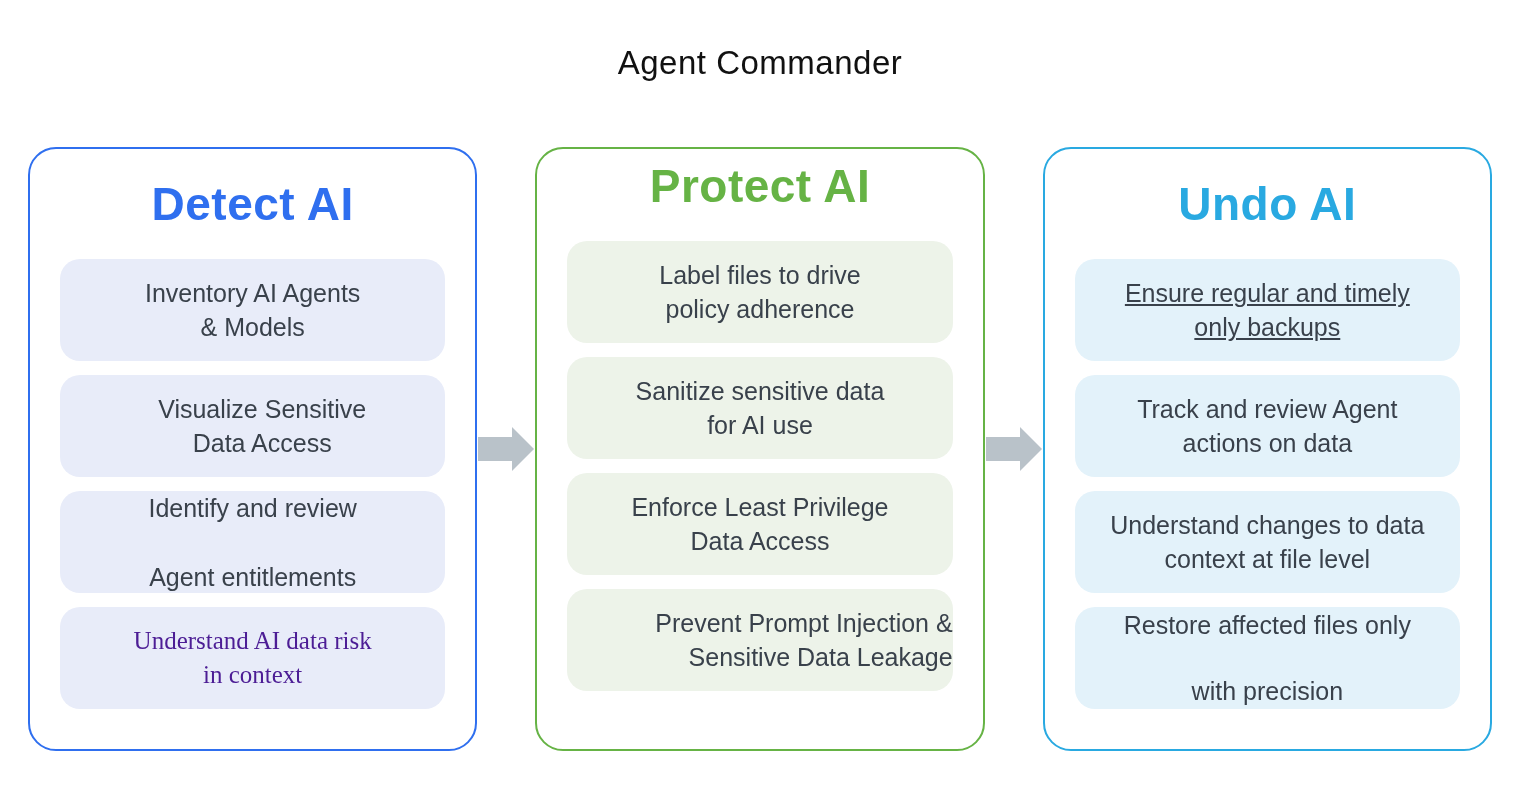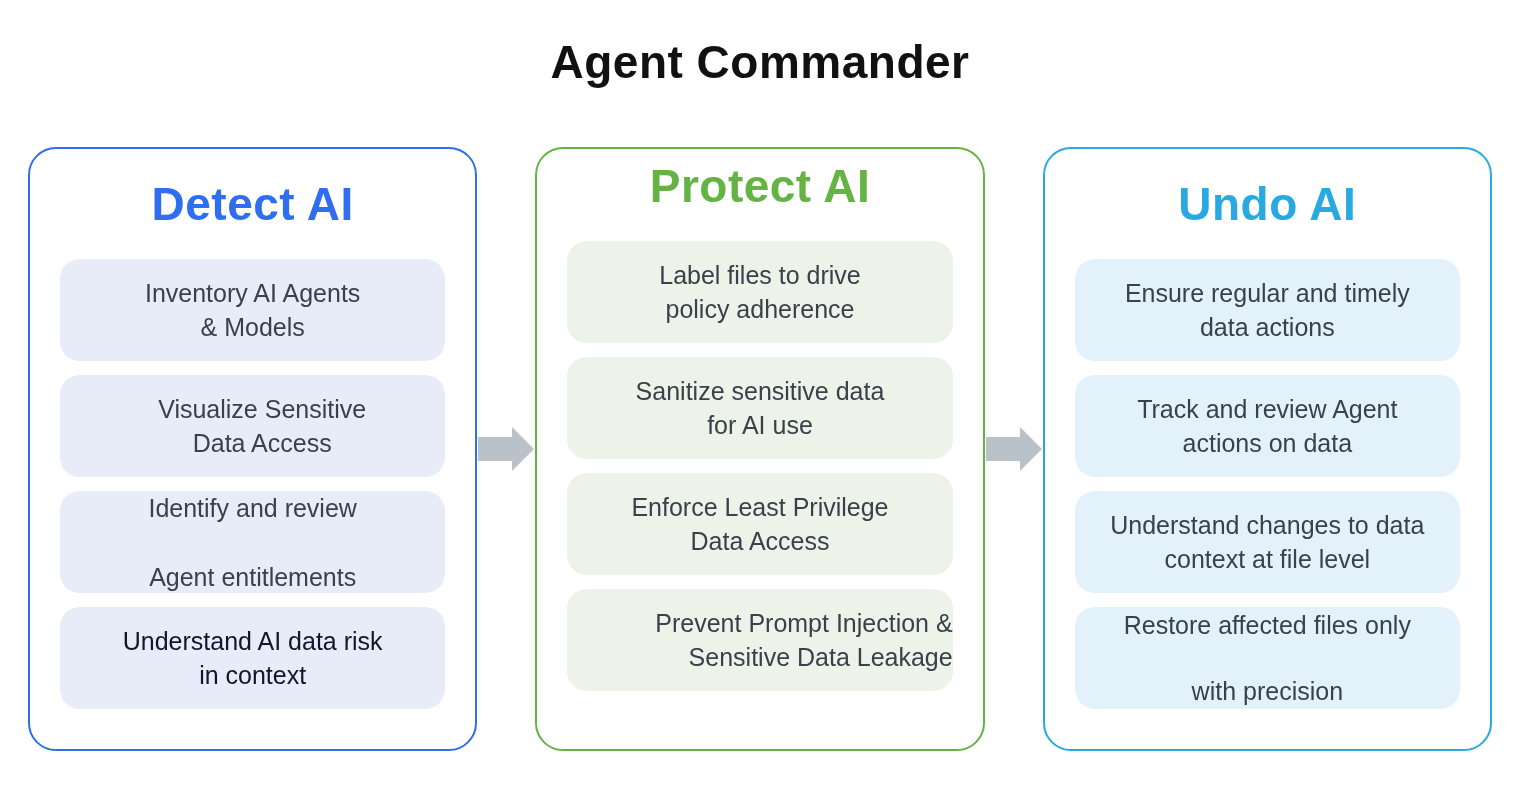--- a/index.html
+++ b/index.html
@@ -6,22 +6,22 @@
   html, body {
     width: 1520px;
     height: 804px;
     background: #ffffff;
     font-family: "Liberation Sans", sans-serif;
     overflow: hidden;
   }
   .page-title {
     padding-top: 36px;
     text-align: center;
-    font-size: 46px;
-    font-weight: 700;
+    font-size: 33px;
+    font-weight: 400;
     color: #111111;
     letter-spacing: 0.5px;
     line-height: 53px;
   }
   .columns-row {
     margin: 58px 28px 0 28px;
     display: flex;
     align-items: stretch;
   }
   .pillar {
@@ -79,21 +79,21 @@
       <span>&amp; Models</span>
     </div>
     <div class="card" style="background: rgb(232, 236, 249); color: rgb(57, 65, 75); padding-left: 19px;">
       <span>Visualize Sensitive</span>
       <span>Data Access</span>
     </div>
     <div class="card" style="background: rgb(232, 236, 249); color: rgb(57, 65, 75); gap: 35px;">
       <span>Identify and review</span>
       <span>Agent entitlements</span>
     </div>
-    <div class="card" style="background: rgb(232, 236, 249); color: #0f172a;">
+    <div class="card" style="background: rgb(232, 236, 249); color: #4c1d95; font-family: Liberation Serif, serif;">
       <span>Understand AI data risk</span>
       <span>in context</span>
     </div>
   </div>
 
   <div class="arrow-slot">
     <svg width="56" height="44" viewBox="0 0 56 44">
       <polygon points="0,10 34,10 34,0 56,22 34,44 34,34 0,34" fill="#B9C2C9"></polygon>
     </svg>
   </div>
@@ -119,23 +119,23 @@
   </div>
 
   <div class="arrow-slot">
     <svg width="56" height="44" viewBox="0 0 56 44">
       <polygon points="0,10 34,10 34,0 56,22 34,44 34,34 0,34" fill="#B9C2C9"></polygon>
     </svg>
   </div>
 
   <div class="pillar" style="border-color: rgb(41, 169, 225);">
     <div class="pillar-title" style="color: rgb(41, 169, 225);">Undo AI</div>
-    <div class="card" style="background: rgb(227, 242, 250); color: rgb(57, 65, 75);">
+    <div class="card" style="background: rgb(227, 242, 250); color: rgb(57, 65, 75); text-decoration: underline;">
       <span>Ensure regular and timely</span>
-      <span>data actions</span>
+      <span>only backups</span>
     </div>
     <div class="card" style="background: rgb(227, 242, 250); color: rgb(57, 65, 75);">
       <span>Track and review Agent</span>
       <span>actions on data</span>
     </div>
     <div class="card" style="background: rgb(227, 242, 250); color: rgb(57, 65, 75);">
       <span>Understand changes to data</span>
       <span>context at file level</span>
     </div>
     <div class="card" style="background: rgb(227, 242, 250); color: rgb(57, 65, 75); gap: 32px;">

